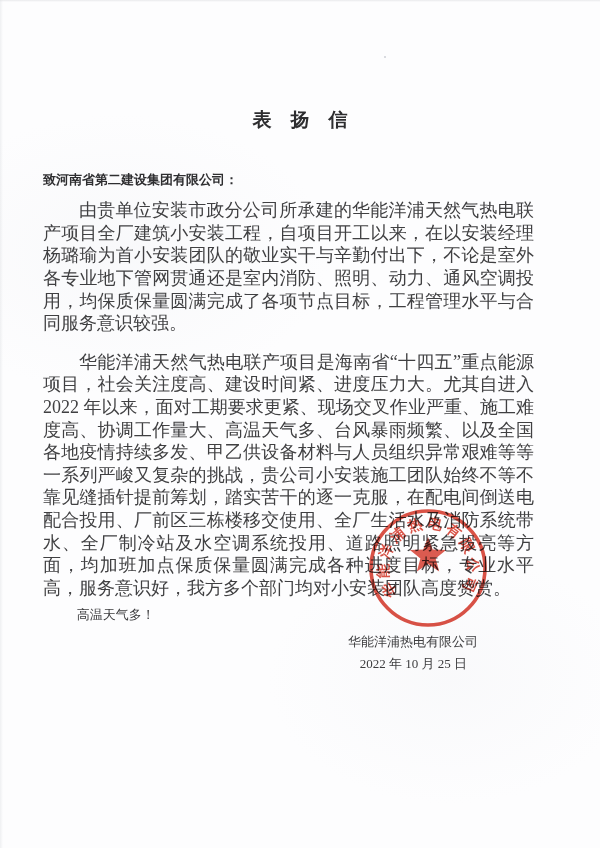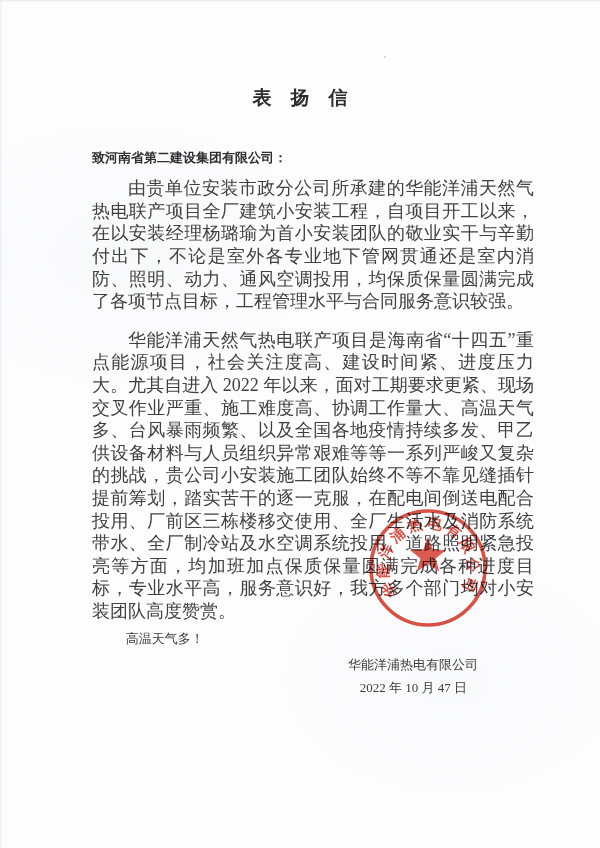--- a/index.html
+++ b/index.html
@@ -23,30 +23,30 @@
     pointer-events: none;
   }
   .paper::after {
     content: "";
     position: absolute; top: 0; bottom: 0; left: 0; width: 3px;
     background: linear-gradient(90deg, rgba(225,227,230,.5), rgba(255,255,255,0));
     pointer-events: none;
   }
   .title {
     margin: 0;
-    padding-top: 86px;
+    padding-top: 108px;
     text-align: center;
     font-size: 19px;
     line-height: 1.25;
     font-weight: bold;
     color: #2d2d2f;
     letter-spacing: 19px;
     text-indent: 19px;
   }
-  .content { padding: 0 66px 0 92px; }
+  .content { padding: 0 66px 0 43px; }
   .salutation {
     margin: 37px 0 0 0;
     font-weight: bold;
     font-size: 13px;
     line-height: 22.5px;
     color: #2e2e30;
   }
   .para {
     margin: 0;
     font-size: 18px;
@@ -112,21 +112,21 @@
 
     <p class="para first">由贵单位安装市政分公司所承建的华能洋浦天然气热电联产项目全厂建筑小安装工程，自项目开工以来，在以安装经理杨璐瑜为首小安装团队的敬业实干与辛勤付出下，不论是室外各专业地下管网贯通还是室内消防、照明、动力、通风空调投用，均保质保量圆满完成了各项节点目标，工程管理水平与合同服务意识较强。</p>
 
     <p class="para mid">华能洋浦天然气热电联产项目是海南省“十四五”重点能源项目，社会关注度高、建设时间紧、进度压力大。尤其自进入 2022 年以来，面对工期要求更紧、现场交叉作业严重、施工难度高、协调工作量大、高温天气多、台风暴雨频繁、以及全国各地疫情持续多发、甲乙供设备材料与人员组织异常艰难等等一系列严峻又复杂的挑战，贵公司小安装施工团队始终不等不靠见缝插针提前筹划，踏实苦干的逐一克服，在配电间倒送电配合投用、厂前区三栋楼移交使用、全厂生活水及消防系统带水、全厂制冷站及水空调系统投用、道路照明紧急投亮等方面，均加班加点保质保量圆满完成各种进度目标，专业水平高，服务意识好，我方多个部门均对小安装团队高度赞赏。</p>
 
 
     <p class="closing">高温天气多！</p>
 
     <div class="sig-block">
       <p class="signature">华能洋浦热电有限公司</p>
-      <p class="date">2022 年 10 月 47 日</p>
+      <p class="date">2022 年 10 月 25 日</p>
     </div>
   </div>
 
   <svg class="stamp" viewBox="0 0 130 130" aria-hidden="true">
     <circle cx="65" cy="65" r="57" fill="none" stroke="#d63a2c" stroke-width="3.6"></circle>
     <path id="stamp-arc" d="M 34.4 90.7 A 40 40 0 1 1 95.6 90.7" fill="none"></path>
     <text>
       <textPath href="#stamp-arc" startOffset="0">华能洋浦热电有限公司</textPath>
     </text>
     <polygon points="65,34 60.3,46.5 46.9,47.1 57.4,55.5 53.8,68.4 65,61 76.2,68.4 72.6,55.5 83.1,47.1 69.7,46.5" fill="#d63a2c" fill-opacity="0.95"></polygon>

